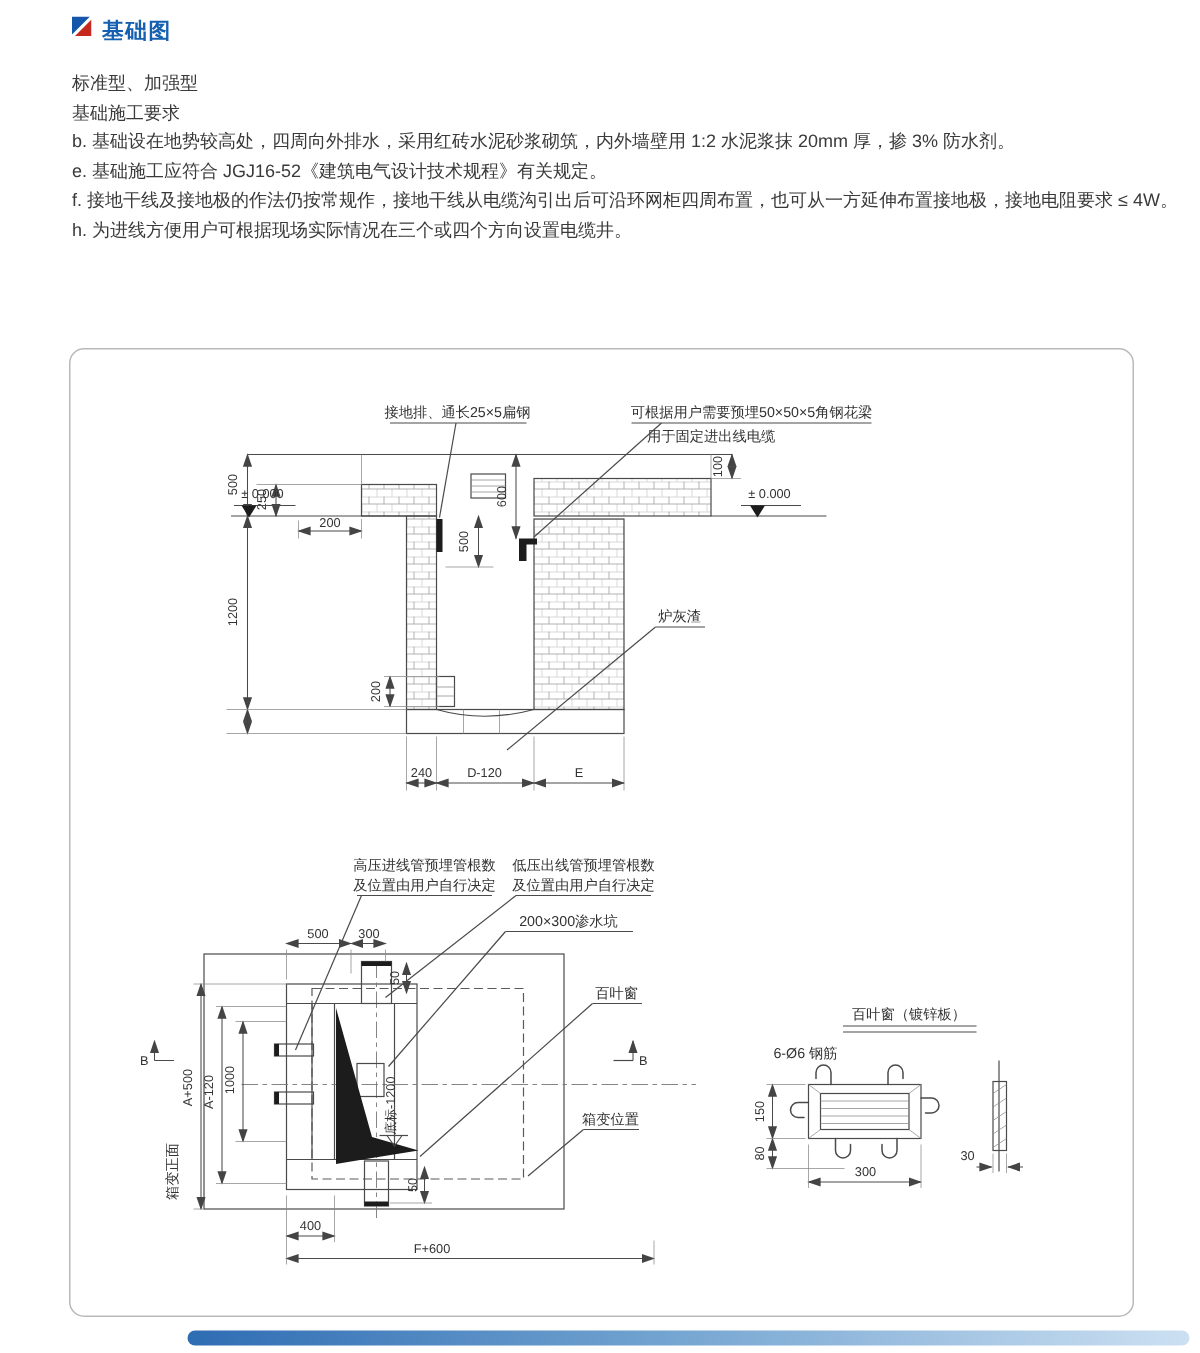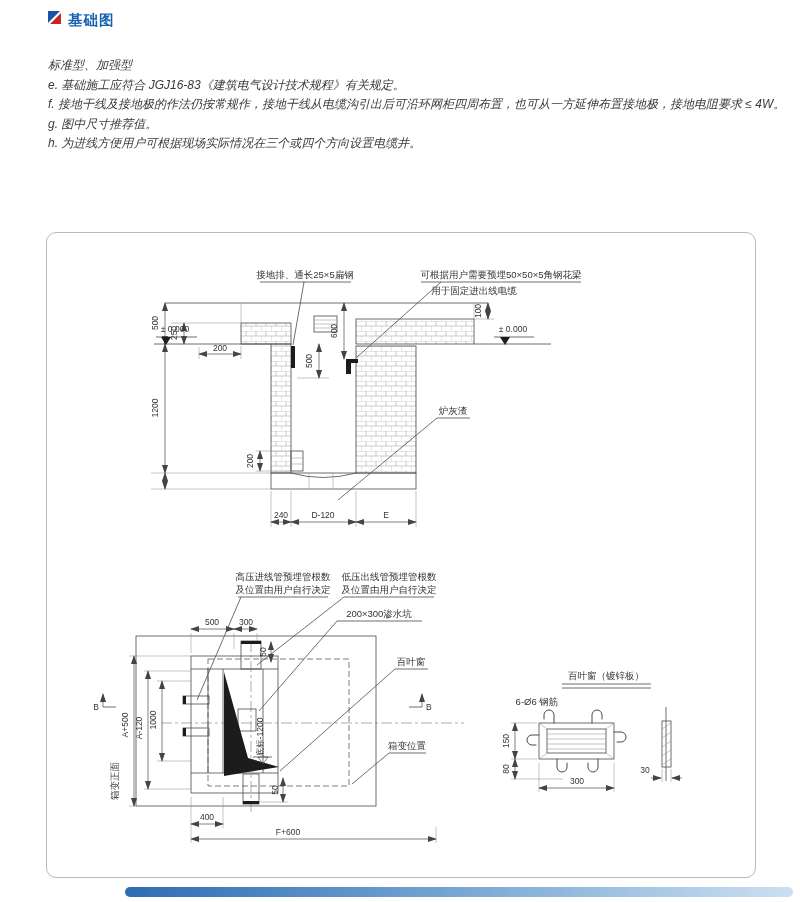--- a/index.html
+++ b/index.html
@@ -1,21 +1,21 @@
 <!DOCTYPE html>
 <html><head>
 <meta charset="utf-8">
 <style>
   html,body{margin:0;padding:0;background:#fff;}
   .page{position:relative;width:800px;height:902px;background:#fff;overflow:hidden;
         font-family:"Liberation Sans","DejaVu Sans",sans-serif;color:#333;}
   .hdr{position:absolute;left:48px;top:11px;display:flex;align-items:flex-start;gap:7px;}
   .hdr .ttl{font-size:14.5px;font-weight:bold;color:#1560b0;letter-spacing:1px;}
-  .notes{position:absolute;left:48px;top:56px;width:720px;font-size:12px;line-height:19.6px;
-         white-space:nowrap;color:#3a3a3a;font-style:italic;}
+  .notes{position:absolute;left:48px;top:46px;width:720px;font-size:12px;line-height:19.6px;
+         white-space:nowrap;color:#3a3a3a;}
   .box{position:absolute;left:46px;top:232px;width:708px;height:644px;
        border:1px solid #b9b9b9;border-radius:10px;background:#fff;}
   .footerbar{position:absolute;left:125px;top:887px;width:668px;height:10px;border-radius:5px;
        background:linear-gradient(90deg,#2e6cb3,#6fa1cf 45%,#cce0f2);}
   svg text{fill:#333;}
   .t{font-size:8.5px;}
   .cj{font-size:9.5px;}
   .ln{stroke:#4a4a4a;stroke-width:0.8;fill:none;}
   .thin{stroke:#8a8a8a;stroke-width:0.5;fill:none;}
   .dim{stroke:#4a4a4a;stroke-width:0.7;fill:none;
@@ -35,23 +35,24 @@
   <div class="hdr">
     <svg width="13" height="13">
       <polygon points="0,0 12,0 0,12" fill="#1556ab"></polygon>
       <polygon points="13,2 13,13 2,13" fill="#c5281c"></polygon>
     </svg>
     <span class="ttl">基础图</span>
   </div>
 
   <div class="notes">
     <div>标准型、加强型</div>
-    <div>e. 基础施工应符合 JGJ16-83《建筑电气设计技术规程》有关规定。</div>
+    <div>基础施工要求</div>
+    <div>b. 基础设在地势较高处，四周向外排水，采用红砖水泥砂浆砌筑，内外墙壁用 1:2 水泥浆抹 20mm 厚，掺 3% 防水剂。</div>
+    <div>e. 基础施工应符合 JGJ16-52《建筑电气设计技术规程》有关规定。</div>
     <div>f. 接地干线及接地极的作法仍按常规作，接地干线从电缆沟引出后可沿环网柜四周布置，也可从一方延伸布置接地极，接地电阻要求 ≤ 4W。</div>
-    <div>g. 图中尺寸推荐值。</div>
     <div>h. 为进线方便用户可根据现场实际情况在三个或四个方向设置电缆井。</div>
   </div>
 
   <div class="box">
   <svg width="708" height="644" viewBox="46 232 708 644">
     <defs>
       <marker id="arw" viewBox="0 0 10 10" refX="9" refY="5" markerWidth="9" markerHeight="9" orient="auto-start-reverse" markerUnits="userSpaceOnUse">
         <path d="M0,1.6 L10,5 L0,8.4 z" fill="#444"></path>
       </marker>
       <pattern id="brick" width="10" height="10" patternUnits="userSpaceOnUse">

